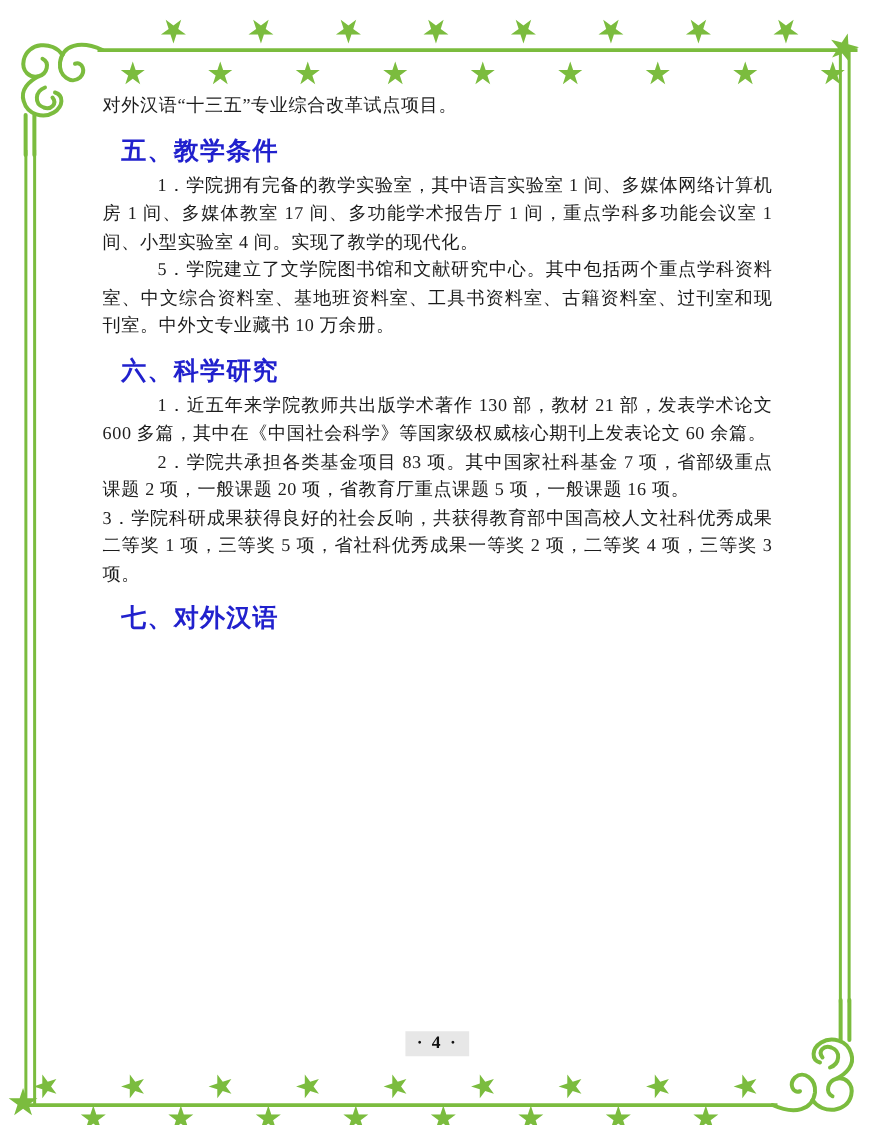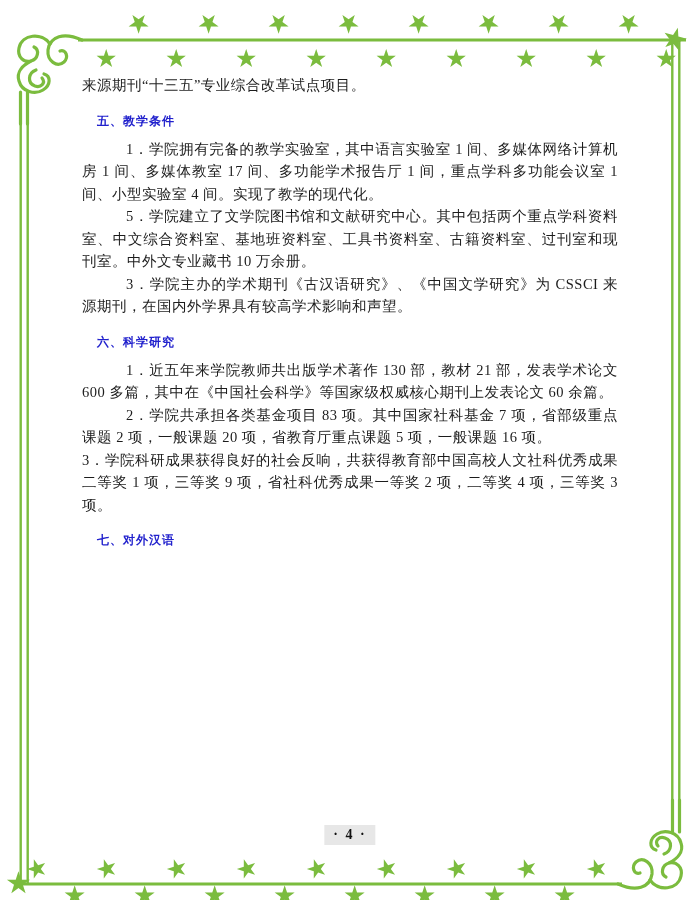--- a/index.html
+++ b/index.html
@@ -31,21 +31,21 @@
     letter-spacing:0.5px;
     text-align:justify;
     text-justify:inter-ideograph;
   }
   .body-para{margin:0;text-indent:44px;}
   .body-para.no-indent{text-indent:0;}
   .section-heading{
     margin:12px 0 5px 15px;
     font-family:"Liberation Sans","DejaVu Sans",sans-serif;
     font-weight:bold;
-    font-size:12px;
+    font-size:20px;
     line-height:24px;
     letter-spacing:1px;
     color:var(--blue,#2121cd);
   }
   .page-number{
     position:absolute;
     left:50%;top:825px;
     transform:translateX(-50%);
     background:var(--pgbg,#e7e7e7);
     padding:2px 9px;
@@ -125,28 +125,27 @@
       <span class="star" style="left: 273px; top: 882px; font-size: 26px;">★</span>
       <span class="star" style="left: 343px; top: 882px; font-size: 26px;">★</span>
       <span class="star" style="left: 413px; top: 882px; font-size: 26px;">★</span>
       <span class="star" style="left: 483px; top: 882px; font-size: 26px;">★</span>
       <span class="star" style="left: 553px; top: 882px; font-size: 26px;">★</span>
       <span class="star" style="left: 661px; top: 24px; font-size: 30px; transform: rotate(15deg);">★</span>
       <span class="star" style="left: 5px; top: 868px; font-size: 30px;">★</span>
     </div>
 
   <div class="content">
-    <p class="body-para no-indent">来源期刊“十三五”专业综合改革试点项目。</p>
+    <p class="body-para no-indent">对外汉语“十三五”专业综合改革试点项目。</p>
     <div id="sections">
         <h2 class="section-heading">五、教学条件</h2>
         <p class="body-para">1．学院拥有完备的教学实验室，其中语言实验室 1 间、多媒体网络计算机房 1 间、多媒体教室 17 间、多功能学术报告厅 1 间，重点学科多功能会议室 1 间、小型实验室 4 间。实现了教学的现代化。</p>
         <p class="body-para">5．学院建立了文学院图书馆和文献研究中心。其中包括两个重点学科资料室、中文综合资料室、基地班资料室、工具书资料室、古籍资料室、过刊室和现刊室。中外文专业藏书 10 万余册。</p>
-        <p class="body-para">3．学院主办的学术期刊《古汉语研究》、《中国文学研究》为 CSSCI 来源期刊，在国内外学界具有较高学术影响和声望。</p>
         <h2 class="section-heading">六、科学研究</h2>
         <p class="body-para">1．近五年来学院教师共出版学术著作 130 部，教材 21 部，发表学术论文 600 多篇，其中在《中国社会科学》等国家级权威核心期刊上发表论文 60 余篇。</p>
         <p class="body-para">2．学院共承担各类基金项目 83 项。其中国家社科基金 7 项，省部级重点课题 2 项，一般课题 20 项，省教育厅重点课题 5 项，一般课题 16 项。</p>
-        <p class="body-para no-indent">3．学院科研成果获得良好的社会反响，共获得教育部中国高校人文社科优秀成果二等奖 1 项，三等奖 9 项，省社科优秀成果一等奖 2 项，二等奖 4 项，三等奖 3 项。</p>
+        <p class="body-para no-indent">3．学院科研成果获得良好的社会反响，共获得教育部中国高校人文社科优秀成果二等奖 1 项，三等奖 5 项，省社科优秀成果一等奖 2 项，二等奖 4 项，三等奖 3 项。</p>
         <h2 class="section-heading">七、对外汉语</h2>
       </div>
   </div>
 
   <div class="page-number">· 4 ·</div>
 </div>
 
 </body></html>

